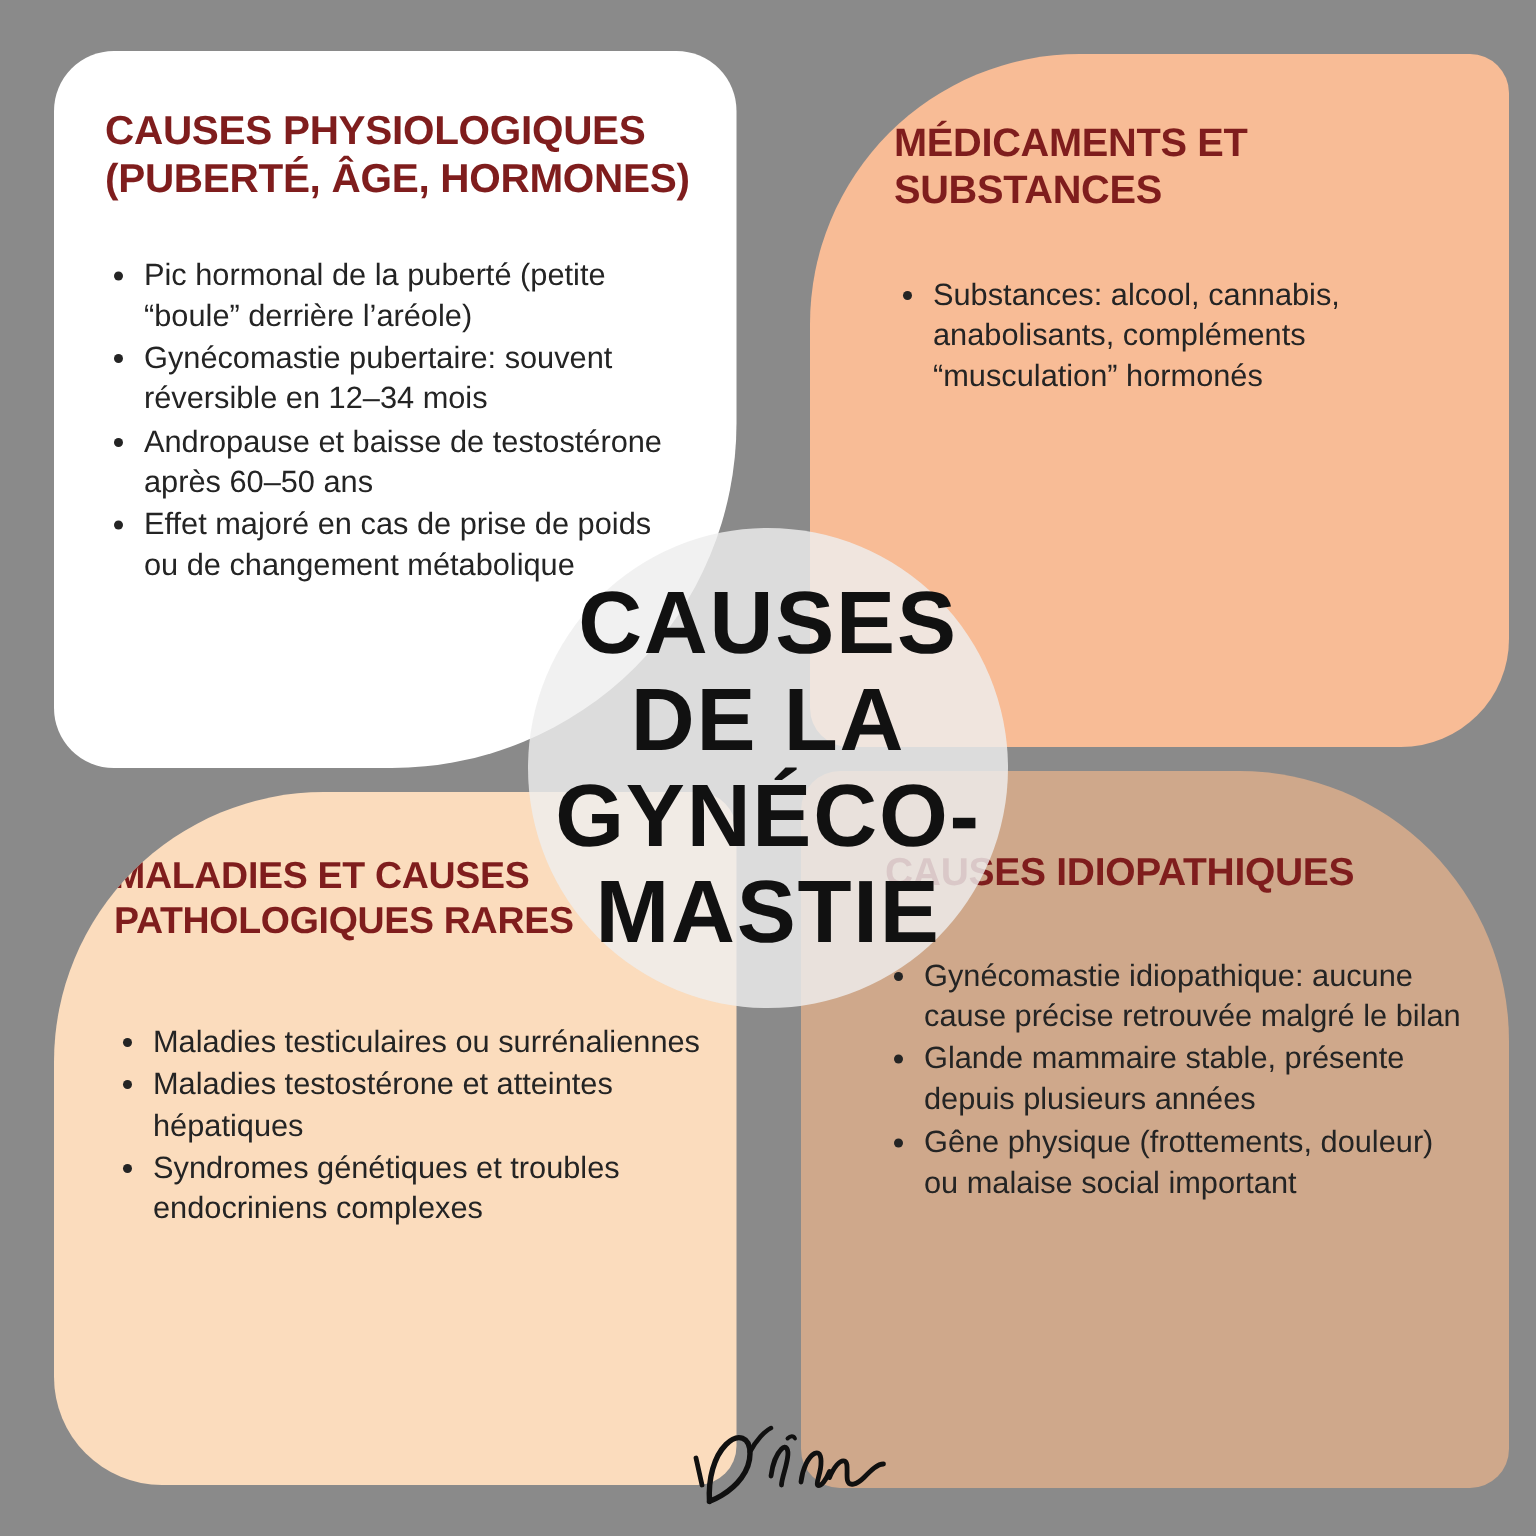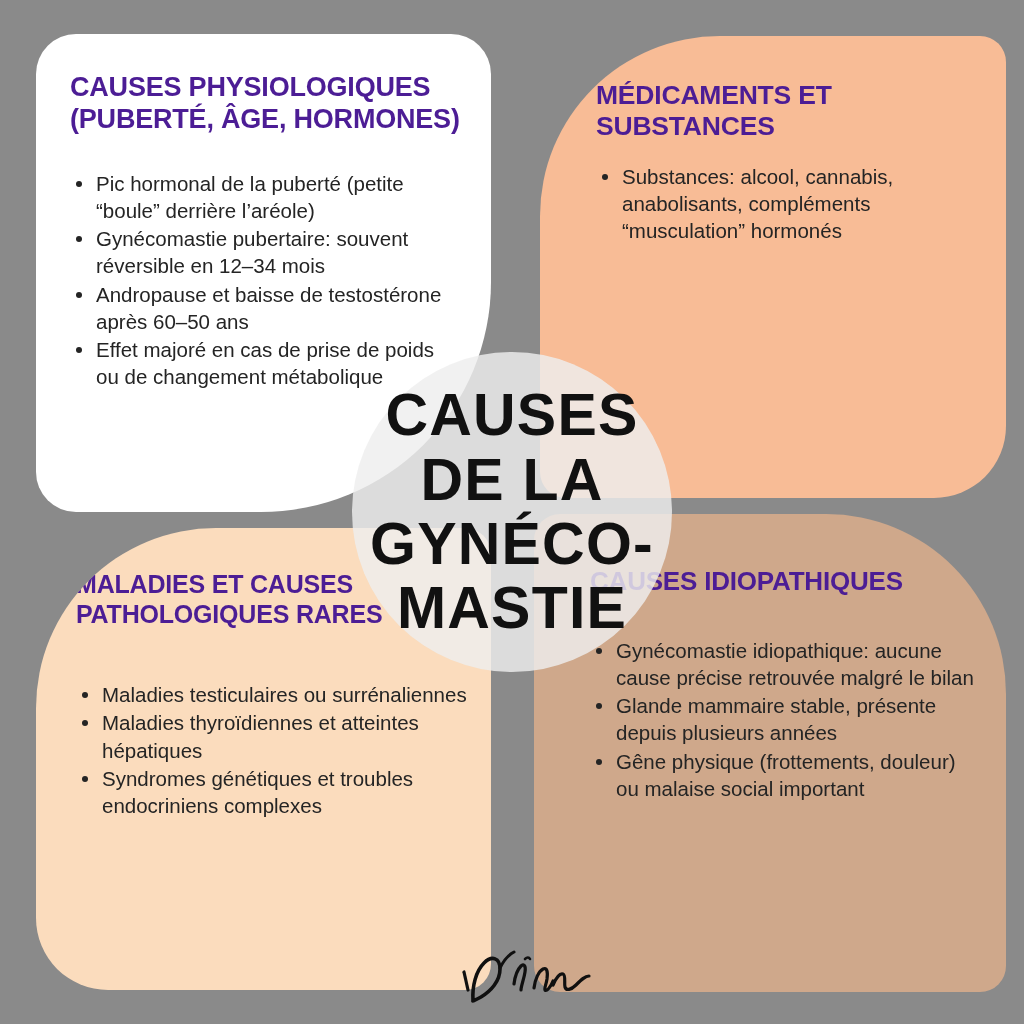--- a/index.html
+++ b/index.html
@@ -70,32 +70,32 @@
     border-radius: 26px 180px 26px 26px;
     padding: 52px 22px 20px 56px;
   }
 
   .card-title {
     font-family: "Liberation Sans", sans-serif;
     font-weight: bold;
     font-size: 26.5px;
     line-height: 1.18;
     letter-spacing: -0.2px;
-    color: #4c1d95;
+    color: #7f1d1d;
     margin: 0 0 26px 0;
     text-transform: uppercase;
     white-space: pre-line;
   }
 
   #card-physio .card-title {
     font-size: 27px;
     margin-bottom: 34px;
   }
   #card-meds .card-title {
-    margin-bottom: 20px;
+    margin-bottom: 40px;
   }
   #card-diseases .card-title {
     font-size: 25px;
     margin-bottom: 52px;
   }
   #card-idio .card-title {
     font-size: 26px;
     margin-bottom: 40px;
   }
 
@@ -187,21 +187,21 @@
     <ul class="bullets">
       <li>Substances: alcool, cannabis, anabolisants, compléments “musculation” hormonés</li>
     </ul>
   </div>
 
   <div class="card" id="card-diseases">
     <h2 class="card-title">MALADIES ET CAUSES
 PATHOLOGIQUES RARES</h2>
     <ul class="bullets">
       <li>Maladies testiculaires ou surrénaliennes</li>
-      <li>Maladies thyroïdiennes et atteintes hépatiques</li>
+      <li>Maladies testostérone et atteintes hépatiques</li>
       <li>Syndromes génétiques et troubles endocriniens complexes</li>
     </ul>
   </div>
 
   <div class="card" id="card-idio">
     <h2 class="card-title">CAUSES IDIOPATHIQUES</h2>
     <ul class="bullets">
       <li>Gynécomastie idiopathique: aucune cause précise retrouvée malgré le bilan</li>
       <li>Glande mammaire stable, présente depuis plusieurs années</li>
       <li>Gêne physique (frottements, douleur) ou malaise social important</li>

